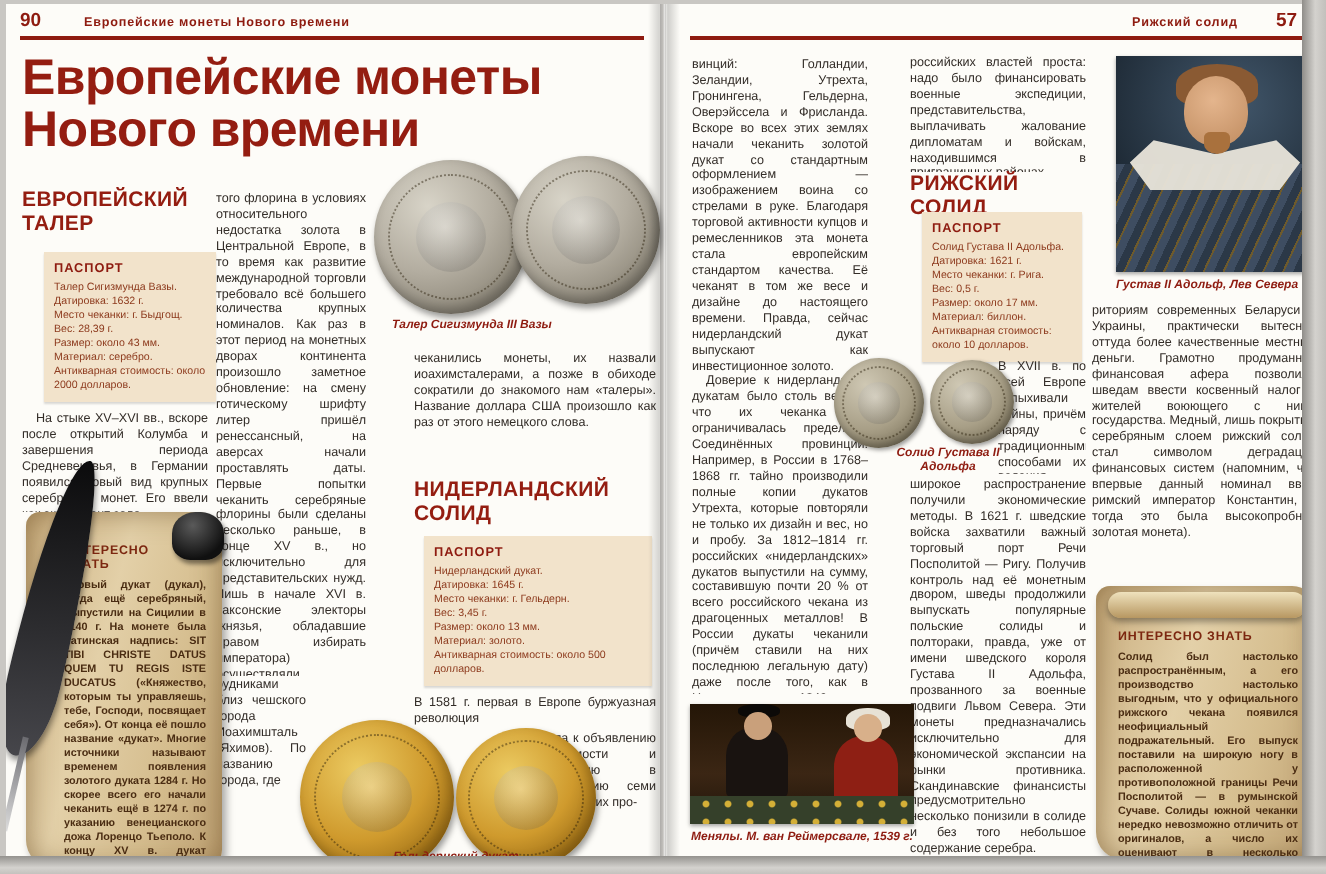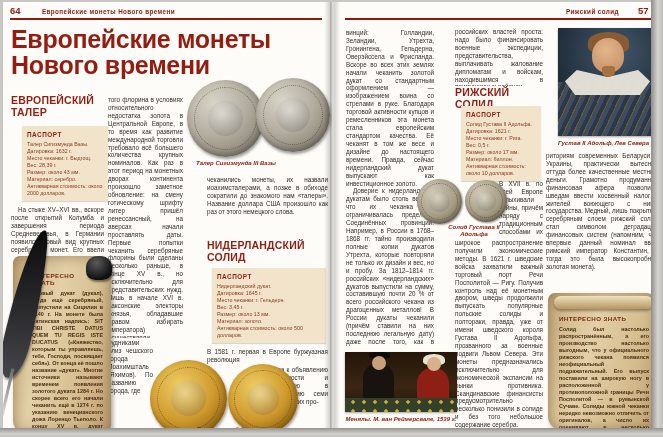--- a/index.html
+++ b/index.html
@@ -81,21 +81,21 @@
              box-shadow:1px 2px 2px rgba(0,0,0,.45); }
 </style>
 </head>
 <body>
 
 <div class="stage">
 
   <div class="pagebg pg-l"></div>
   <div class="pagebg pg-r"></div>
 
-  <div class="abs pagenum" style="left:10px; top:5px;">64</div>
+  <div class="abs pagenum" style="left:10px; top:5px;">90</div>
   <div class="abs runhead" style="left:42px; top:8px;">Европейские монеты Нового времени</div>
   <div class="abs rule" style="left:10px; top:18px; width:312px;"></div>
 
   <div class="abs booktitle" style="left:11px; top:26px; width:320px;">
     <div>Европейские монеты</div>
     <div>Нового времени</div>
   </div>
 
   <div class="abs h2" style="left:11px; top:95px; width:95px;">ЕВРОПЕЙСКИЙ ТАЛЕР</div>
 

